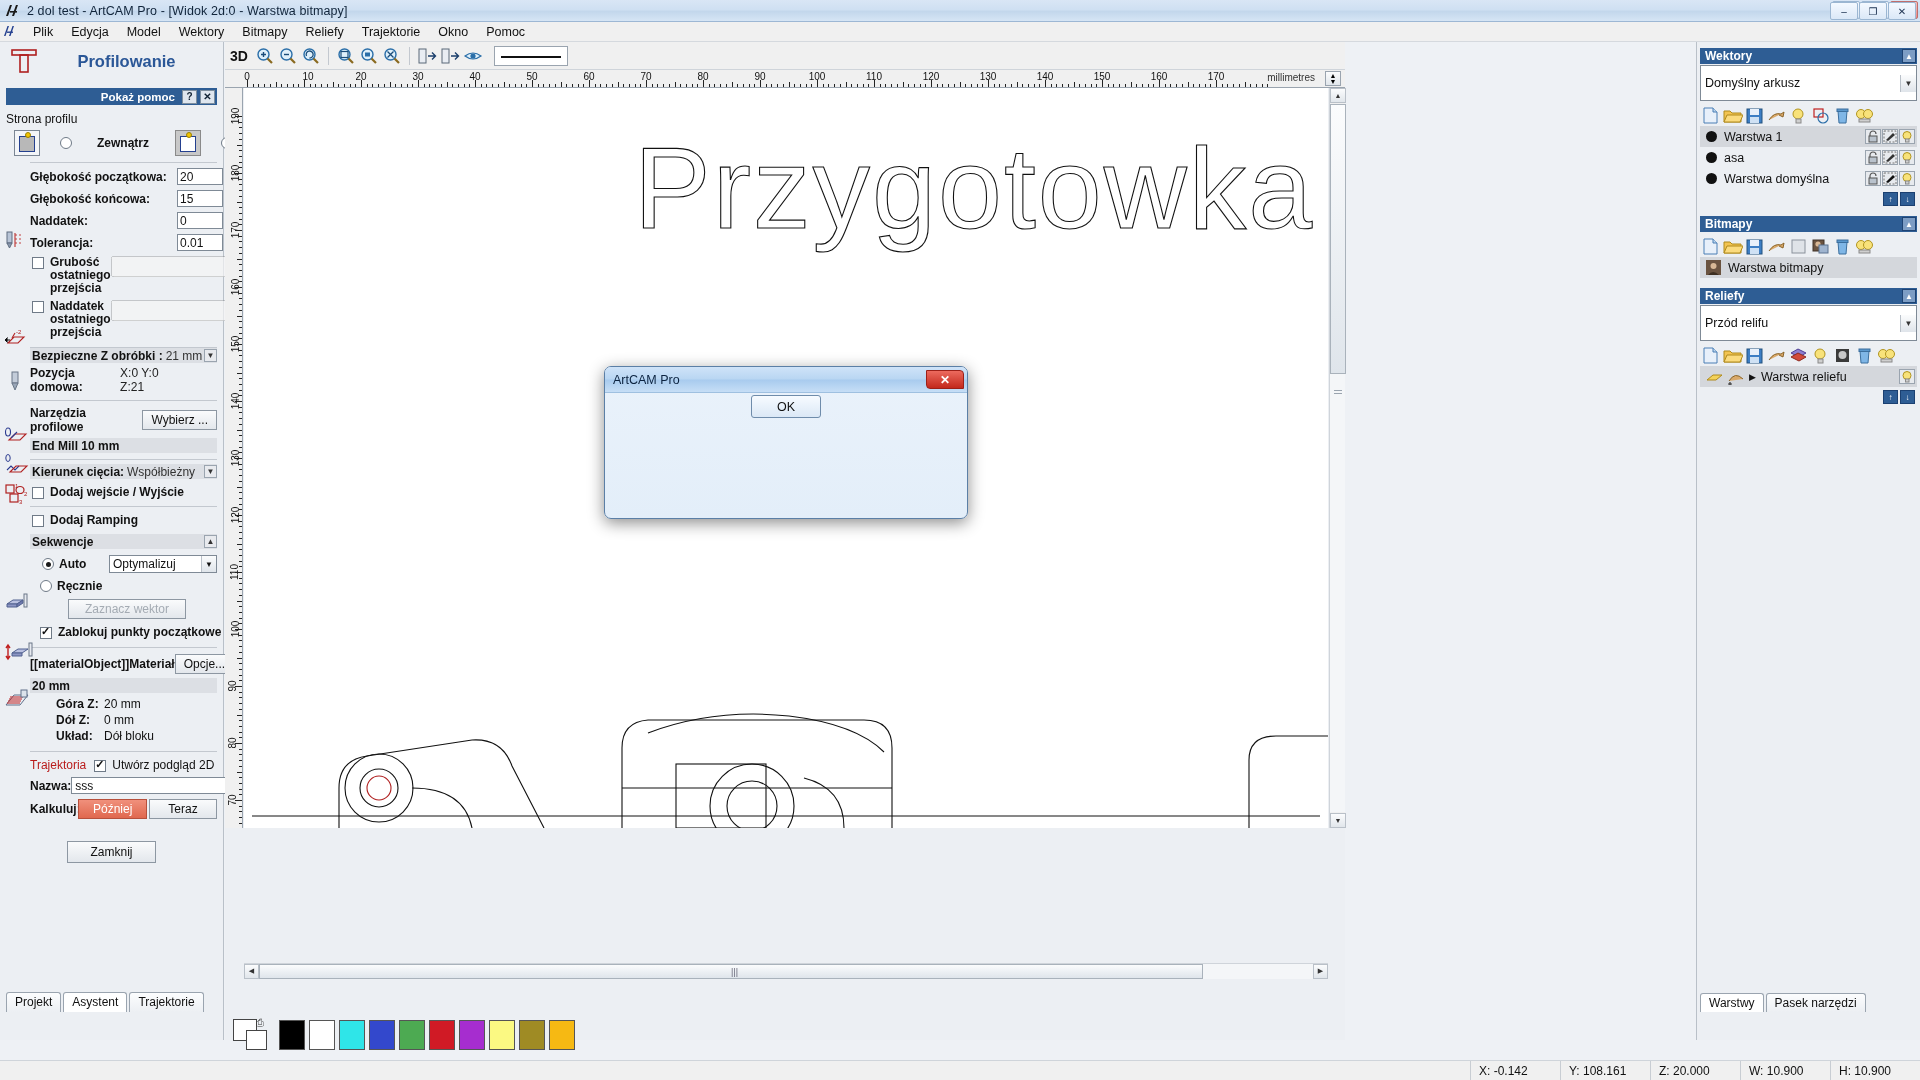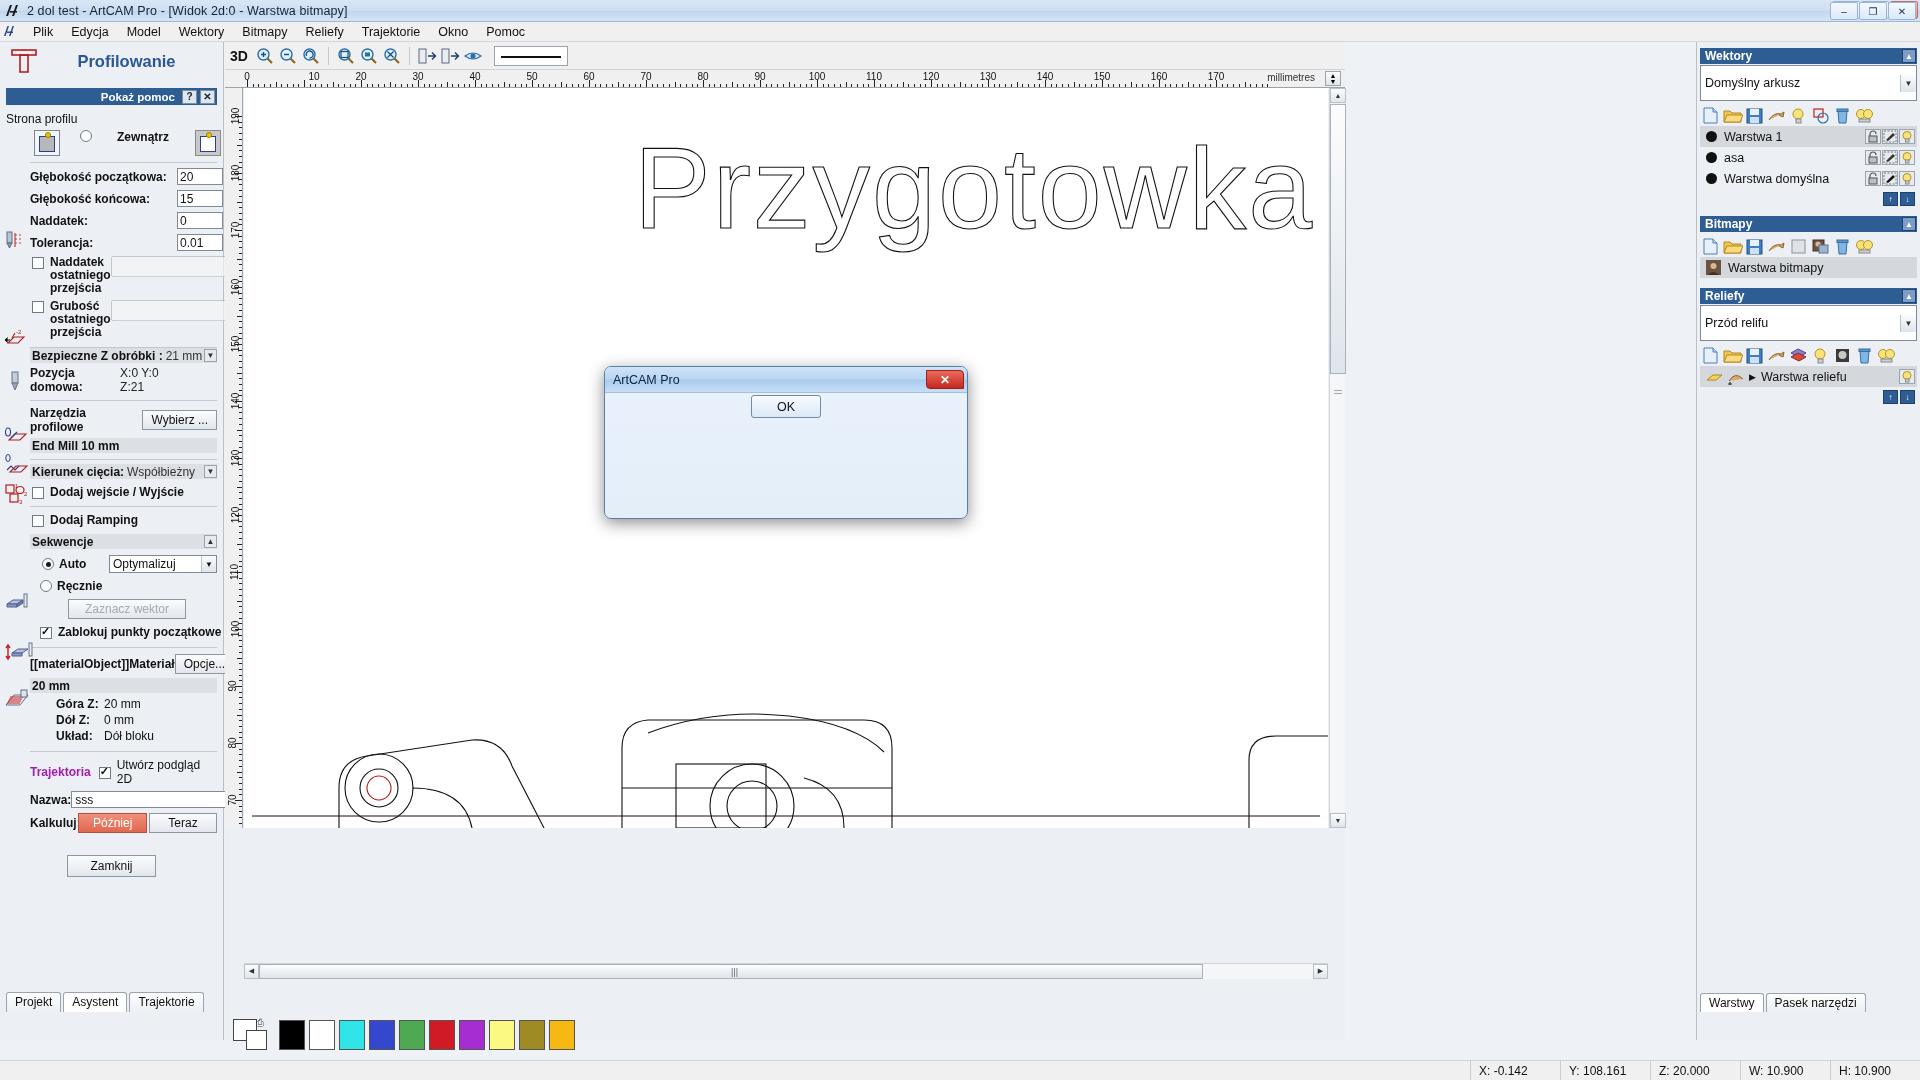--- a/index.html
+++ b/index.html
@@ -71,21 +71,21 @@
     color:#fff; font-weight:bold; font-size:11.5px; padding-right:2px; gap:3px;
   }
   .helpbar .hb-label { margin-right:4px; }
   .hb-btn {
     width:15px;height:14px;background:#dfe6ee;border:1px solid #7d8e9e;
     color:#123; font-size:10px; font-weight:bold; display:flex;align-items:center;justify-content:center;
   }
   .section-lbl { font-size:12px; color:#111; margin:7px 0 0 6px; font-weight:normal;}
   .row { display:flex; align-items:center; }
 
-  .profile-side-row { display:flex; margin-top:4px; padding-left:34px; gap:20px;}
+  .profile-side-row { display:flex; align-items:center; margin-top:4px; padding-left:14px; gap:20px;}
   .pbtn {
     width:26px;height:26px; border:1px solid #7b8694; background:#f3f5f8;
     position:relative; flex:none;
   }
   .pbtn.sel { background:#c8c8c8; border:1px solid #8a8a8a; }
   .pbtn .inner {
     position:absolute; left:4px; top:5px; width:16px;height:16px;
     border:1.5px solid #24408f; background:#b8b8b8;
   }
   .pbtn.sel2 .inner { background:#ffffff; }
@@ -453,26 +453,26 @@
       <span class="flabel">Naddatek:</span>
       <input class="finput" value="0" style="">
     </div>
     <div class="fieldrow">
       <span class="flabel">Tolerancja:</span>
       <input class="finput" value="0.01" style="">
     </div>
 
     <div class="chkrow">
       <span class="chk"></span>
-      <span class="chk-lbl">Naddatek ostatniego przejścia</span>
+      <span class="chk-lbl">Grubość ostatniego przejścia</span>
       <input class="finput" disabled="" style="margin-left: auto; margin-right: 6px;">
     </div>
     <div class="chkrow">
       <span class="chk"></span>
-      <span class="chk-lbl">Grubość ostatniego przejścia</span>
+      <span class="chk-lbl">Naddatek ostatniego przejścia</span>
       <input class="finput" disabled="" style="margin-left: auto; margin-right: 6px;">
     </div>
 
     <div class="hr" style="margin-top:8px;"></div>
 
     <span class="sidebar-ico" style="top:285px;">
       <svg width="24" height="22" viewBox="0 0 24 22">
         <text x="12" y="7" font-size="6" fill="#b02020" font-family="Liberation Sans">-2</text>
         <path d="M4 16 L10 10 L20 10 L14 16 Z" fill="none" stroke="#b02020" stroke-width="1.1"></path>
         <path d="M6 13 L1 13 M3.5 10.5 L1 13 L3.5 15.5" stroke="#111" stroke-width="1"></path>
@@ -625,21 +625,21 @@
     <div class="hr" style="margin-top:8px;"></div>
 
     <span class="sidebar-ico" style="top:645px;">
       <svg width="28" height="24" viewBox="0 0 28 24">
         <path d="M2 18 L10 8 L24 8 L16 18 Z" fill="#e9edf3" stroke="#60708a"></path>
         <path d="M3 16 h13 M4 14 h13 M5 12 h13 M6 10 h13" stroke="#c02020" stroke-width="1"></path>
         <rect x="17" y="3" width="6" height="7" fill="#dde3eb" stroke="#60708a"></rect>
       </svg>
     </span>
     <div class="row" style="margin:6px 6px 0 30px;">
-      <span style="font-size:12px;font-weight:bold;color:#a21caf;">Trajektoria</span>
+      <span style="font-size:12px;font-weight:normal;color:#b91c1c;">Trajektoria</span>
       <span class="chk on" style="margin-left:8px;"></span>
       <span style="font-size:12px;margin-left:6px;color:#111;">Utwórz podgląd 2D</span>
     </div>
 
     <div class="namerow">
       <span class="lbl">Nazwa:</span>
       <input value="sss" style="">
     </div>
 
     <div class="calcrow">
@@ -736,21 +736,21 @@
           <span class="rt-tick" style="left: 22px; height: 7px;"></span>
           <span class="rt-tick" style="left: 27.7px; height: 3px;"></span>
           <span class="rt-tick" style="left: 33.4px; height: 3px;"></span>
           <span class="rt-tick" style="left: 39.1px; height: 3px;"></span>
           <span class="rt-tick" style="left: 44.8px; height: 3px;"></span>
           <span class="rt-tick" style="left: 50.5px; height: 5px;"></span>
           <span class="rt-tick" style="left: 56.2px; height: 3px;"></span>
           <span class="rt-tick" style="left: 61.9px; height: 3px;"></span>
           <span class="rt-tick" style="left: 67.6px; height: 3px;"></span>
           <span class="rt-tick" style="left: 73.3px; height: 3px;"></span>
-          <span class="rt-label" style="left: 89px;">10</span>
+          <span class="rt-label" style="left: 83px;">10</span>
           <span class="rt-tick" style="left: 79px; height: 7px;"></span>
           <span class="rt-tick" style="left: 84.7px; height: 3px;"></span>
           <span class="rt-tick" style="left: 90.4px; height: 3px;"></span>
           <span class="rt-tick" style="left: 96.1px; height: 3px;"></span>
           <span class="rt-tick" style="left: 101.8px; height: 3px;"></span>
           <span class="rt-tick" style="left: 107.5px; height: 5px;"></span>
           <span class="rt-tick" style="left: 113.2px; height: 3px;"></span>
           <span class="rt-tick" style="left: 118.9px; height: 3px;"></span>
           <span class="rt-tick" style="left: 124.6px; height: 3px;"></span>
           <span class="rt-tick" style="left: 130.3px; height: 3px;"></span>

